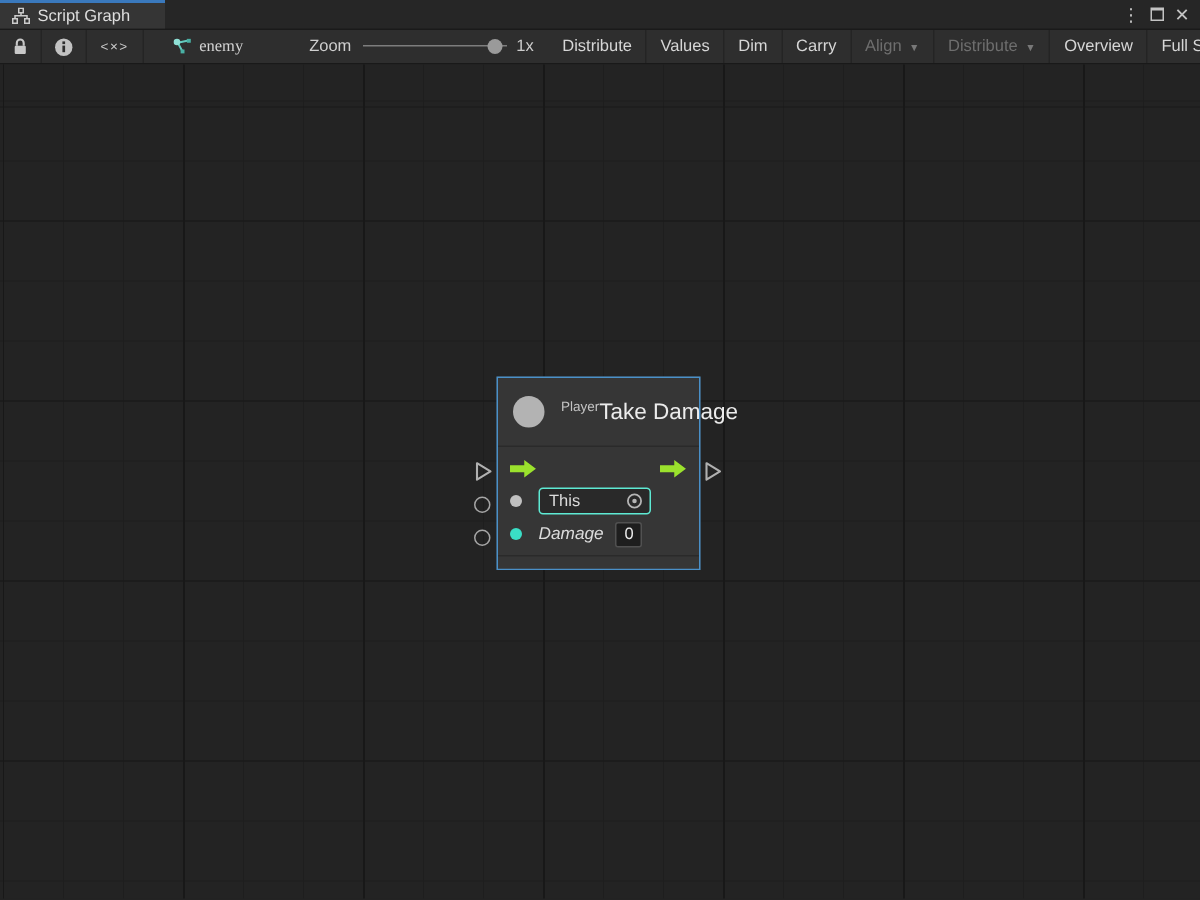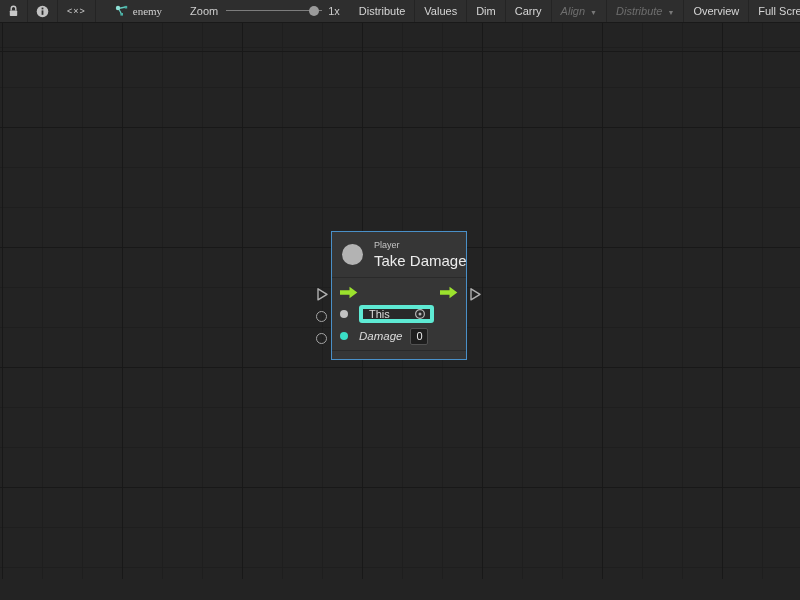--- a/index.html
+++ b/index.html
@@ -13,24 +13,24 @@
   .tab-label { white-space:nowrap; }
   .win-controls { margin-left:auto; display:flex; align-items:center; gap:7px; padding-right:7px; color:#c3c3c3; }
   .wc-menu { font-size:12px; line-height:1; cursor:default; }
   .wc-max { width:9px; height:9px; border:1px solid #c3c3c3; border-top-width:2px; }
   .wc-close { font-size:12px; line-height:1; }
 
   
   .toolbar { height:23px; background:#2e2e2e; display:flex; align-items:stretch; border-bottom:1px solid #191919; font-size:11px; color:#d6d6d6; }
   .tb-btn { display:flex; align-items:center; justify-content:center; padding:0 9px; border-right:1px solid #242424; cursor:default; white-space:nowrap; }
   .tb-btn.icon-btn { padding:0 8px; }
-  .tb-btn.disabled { color:#6e6e6e;font-style:italic; }
+  .tb-btn.disabled { color:#6e6e6e; }
   .caret { font-size:7px; margin-left:5px; color:#787878; transform:translateY(1px); }
   .crumb { display:flex; align-items:center; gap:5px; margin-left:19px; color:#d2d2d2;font-family:Liberation Serif, serif; }
-  .zoom-wrap { display:flex; align-items:center; margin-left:28px; }
+  .zoom-wrap { display:flex; align-items:center; margin-left:44px; }
   .zoom-label { color:#cfcfcf; }
   .slider { position:relative; width:96px; height:12px; margin-left:8px; }
   .slider .track { position:absolute; left:0; right:0; top:5px; height:1px; background:#7d7d7d; }
   .slider .handle { position:absolute; top:1px; right:3px; width:10px; height:10px; border-radius:50%; background:#9a9a9a; }
   .zoom-val { margin-left:6px; margin-right:8px; color:#cccccc; }
   .tb-spacer-line { width:1px; background:#242424; }
   .tb-group-right { display:flex; align-items:stretch; margin-left:2px; flex:1; }
   .tb-group-right .tb-btn:last-child { flex:1; }
 
   .code-glyph { font-size:9px; letter-spacing:1px; color:#c9c9c9; }
@@ -45,44 +45,62 @@
       repeating-linear-gradient(to bottom, #1e1e1e 0 1px, transparent 1px 40px);
     background-position: 2px 0, 0 104px, 2px 0, 24px 24px;
     background-position-x: 2px, 0, 2px, 2px;
     background-position-y: 0, 104px, 0, 24px;
   }
 
   
   .node { position:absolute; left:331px; top:208px; width:136px; background:#363636; border:1px solid #4a90c8; }
   .node-header { display:flex; align-items:center; height:46px; padding:0 8px 0 10px; border-bottom:1px solid #2a2a2a; }
   .node-icon { width:21px; height:21px; border-radius:50%; background:#b3b3b3; flex:0 0 auto; }
-  .node-titles { margin-left:11px; display:flex; flex-direction:column; }
+  .node-titles { margin-left:11px; display:flex; flex-direction:row; }
   .node-title { font-size:9px; color:#c4c4c4; margin-bottom:2px; }
   .node-subtitle { font-size:15px; color:#ececec; white-space:nowrap; }
   .node-ports { padding:3px 0; }
   .port-row { display:flex; align-items:center; height:22px; padding:0 8px; }
   .flow-row { justify-content:space-between; }
   .dot { width:8px; height:8px; border-radius:50%; flex:0 0 auto; }
   .dot-gray { background:#c0c0c0; }
   .dot-teal { background:#3adec6; }
-  .this-field { display:flex; align-items:center; margin-left:11px; width:75px; height:18px; background:#292929; border:4px solid #5eead4; border-radius:3px; padding:0 4px 0 6px; }
+  .this-field { display:flex; align-items:center; margin-left:11px; width:75px; height:18px; background:#292929; border:1px solid #5eead4; border-radius:3px; padding:0 4px 0 6px; }
   .this-field .fld-label { font-size:11px; color:#dcdcdc; flex:1; }
   .damage-label { margin-left:11px; font-size:11.5px; color:#dcdcdc;font-style:italic; }
   .value-box { margin-left:8px; width:18px; height:17px; background:#1e1e1e; border:1px solid #515151; border-radius:2px; display:flex; align-items:center; justify-content:center; font-size:11px; color:#eaeaea; }
   .node-footer { height:9px; border-top:1px solid #2a2a2a; background:#363636; }
 
   
   .ext { position:absolute; }
   .ext-circle { width:11px; height:11px; border:1.5px solid #a5a5a5; border-radius:50%; }
 </style>
 </head>
 <body>
 
 <div class="window">
 
+  <div class="tabbar">
+    <div class="tab-active">
+      <span style="display:flex;">
+        <svg width="12" height="11" viewBox="0 0 12 11">
+          <rect x="4.5" y="0.5" width="3" height="3" fill="none" stroke="#cccccc"></rect>
+          <rect x="0.5" y="7.5" width="3" height="3" fill="none" stroke="#cccccc"></rect>
+          <rect x="8.5" y="7.5" width="3" height="3" fill="none" stroke="#cccccc"></rect>
+          <path d="M6 3.5 V5.5 M2 7.5 V5.5 H10 V7.5" fill="none" stroke="#cccccc"></path>
+        </svg>
+      </span>
+      <span class="tab-label">Script Graph</span>
+    </div>
+    <div class="win-controls">
+      <span class="wc-menu">⋮</span>
+      <span class="wc-max"></span>
+      <span class="wc-close">✕</span>
+    </div>
+  </div>
 
   <div class="toolbar">
     <div class="tb-btn icon-btn">
       <span style="display:flex;">
         <svg width="11" height="12" viewBox="0 0 11 12">
           <path d="M3.2 5.5 V3.6 a2.3 2.3 0 0 1 4.6 0 V5.5" fill="none" stroke="#c8c8c8" stroke-width="1.4"></path>
           <rect x="1.8" y="5.5" width="7.4" height="5.5" rx="0.8" fill="#c8c8c8"></rect>
         </svg>
       </span>
     </div>

